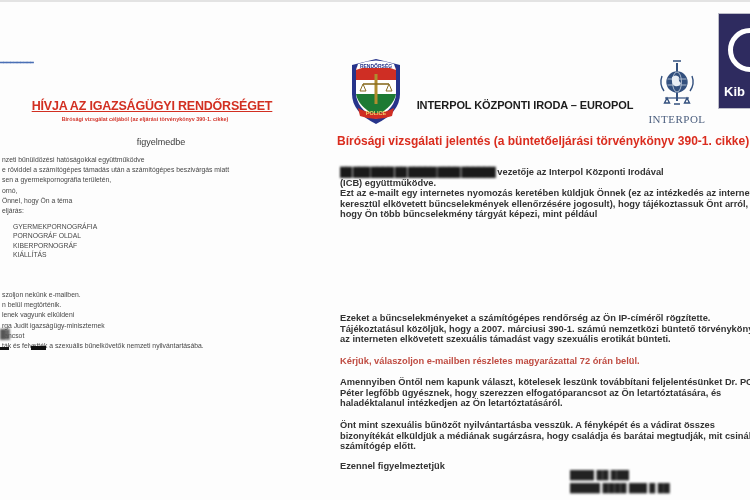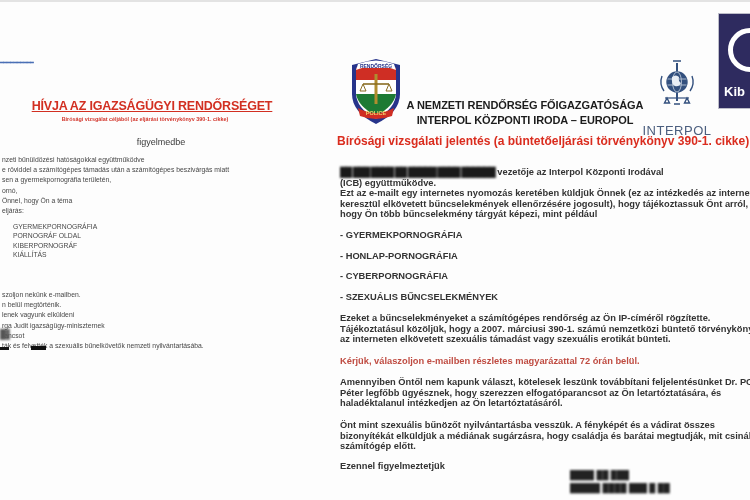--- a/index.html
+++ b/index.html
@@ -47,22 +47,22 @@
   .r-p3{top:375px;}
   .r-p4{top:418px;}
   .r-closing{top:459px;}
   .r-sign{position:absolute;left:233px;top:467px;font-size:8.5px;line-height:13px;
     color:#222;filter:blur(1.1px);white-space:nowrap;}
   .redacted{filter:blur(1.2px);color:#1a1a1a;letter-spacing:-1px;}
   
   .badge-police{position:absolute;left:11px;top:56px;width:56px;height:68px;}
   
   .interpol{position:absolute;left:303px;top:58px;width:74px;text-align:center;}
-  .interpol-word{font-family:Liberation Sans, sans-serif;font-size:13px;color:#4b5e7e;
-    letter-spacing:.5px;margin-top:11px;filter:blur(.3px);}
+  .interpol-word{font-family:Liberation Serif, serif;font-size:11px;color:#4b5e7e;
+    letter-spacing:.5px;margin-top:1px;filter:blur(.3px);}
   
   #corner-badge{position:absolute;left:718px;top:11px;width:40px;height:94px;
     background:#2e2b5f;border:1px solid #bdbdc9;border-right:none;}
   #corner-badge .ring{position:absolute;left:9px;top:14px;width:34px;height:34px;
     border:5px solid #fff;border-radius:50%;}
   #corner-badge .badge-text{position:absolute;left:5px;top:70px;color:#fff;
     font-size:13px;font-weight:bold;}
 </style>
 </head>
 <body>
@@ -117,21 +117,20 @@
         <text x="28" y="9.5" font-size="5" font-weight="bold" fill="#27348b" text-anchor="middle" font-family="Liberation Sans, sans-serif">RENDŐRSÉG</text>
         <rect x="26.5" y="16" width="3" height="30" fill="#b08d2f"></rect>
         <path d="M15 26 h26" stroke="#8a6d23" stroke-width="1.6"></path>
         <path d="M15 26 l-3 7 h6 z M41 26 l-3 7 h6 z" fill="none" stroke="#8a6d23" stroke-width="1"></path>
         <path d="M10 50 Q28 60 46 50 L44 58 Q28 64 12 58 Z" fill="#cf2e24"></path>
         <text x="28" y="57" font-size="5.5" font-weight="bold" fill="#f2d26a" text-anchor="middle" font-family="Liberation Sans, sans-serif">POLICE</text>
       </svg>
     </div>
 
     <div class="r-title">
-      <div>A NEMZETI RENDŐRSÉG FŐIGAZGATÓSÁGA</div>
       <div>INTERPOL KÖZPONTI IRODA – EUROPOL</div>
     </div>
 
     <div class="interpol">
       <svg width="48" height="48" viewBox="0 0 48 48">
         <g stroke="#33507e" fill="none" stroke-width="1.4">
           <circle cx="24" cy="22" r="10" fill="#33507e" stroke="none"></circle>
           <circle cx="24" cy="22" r="10"></circle>
           <path d="M24 3 v38" stroke-width="2"></path>
           <path d="M20 1 h8 M21 44 h6"></path>
@@ -153,26 +152,20 @@
     <div class="r-par r-p1">
       <div>
         <span class="redacted">██ ███ ████ ██ █████ ████ ██████</span><span> vezetője az Interpol Központi Irodával</span>
       </div>
       <div>(ICB) együttműködve.</div>
       <div>Ezt az e-mailt egy internetes nyomozás keretében küldjük Önnek (ez az intézkedés az interneten</div>
       <div>keresztül elkövetett bűncselekmények ellenőrzésére jogosult), hogy tájékoztassuk Önt arról,</div>
       <div>hogy Ön több bűncselekmény tárgyát képezi, mint például</div>
     </div>
 
-    <div class="r-par r-crimes">
-      <div class="crime">- GYERMEKPORNOGRÁFIA</div>
-      <div class="crime">- HONLAP-PORNOGRÁFIA</div>
-      <div class="crime">- CYBERPORNOGRÁFIA</div>
-      <div class="crime">- SZEXUÁLIS BŰNCSELEKMÉNYEK</div>
-    </div>
 
     <div class="r-par r-p2">
       <div>Ezeket a bűncselekményeket a számítógépes rendőrség az Ön IP-címéről rögzítette.</div>
       <div>Tájékoztatásul közöljük, hogy a 2007. márciusi 390-1. számú nemzetközi büntető törvénykönyv</div>
       <div>az interneten elkövetett szexuális támadást vagy szexuális erotikát bünteti.</div>
     </div>
 
     <div class="r-warning">Kérjük, válaszoljon e-mailben részletes magyarázattal 72 órán belül.</div>
 
     <div class="r-par r-p3">

